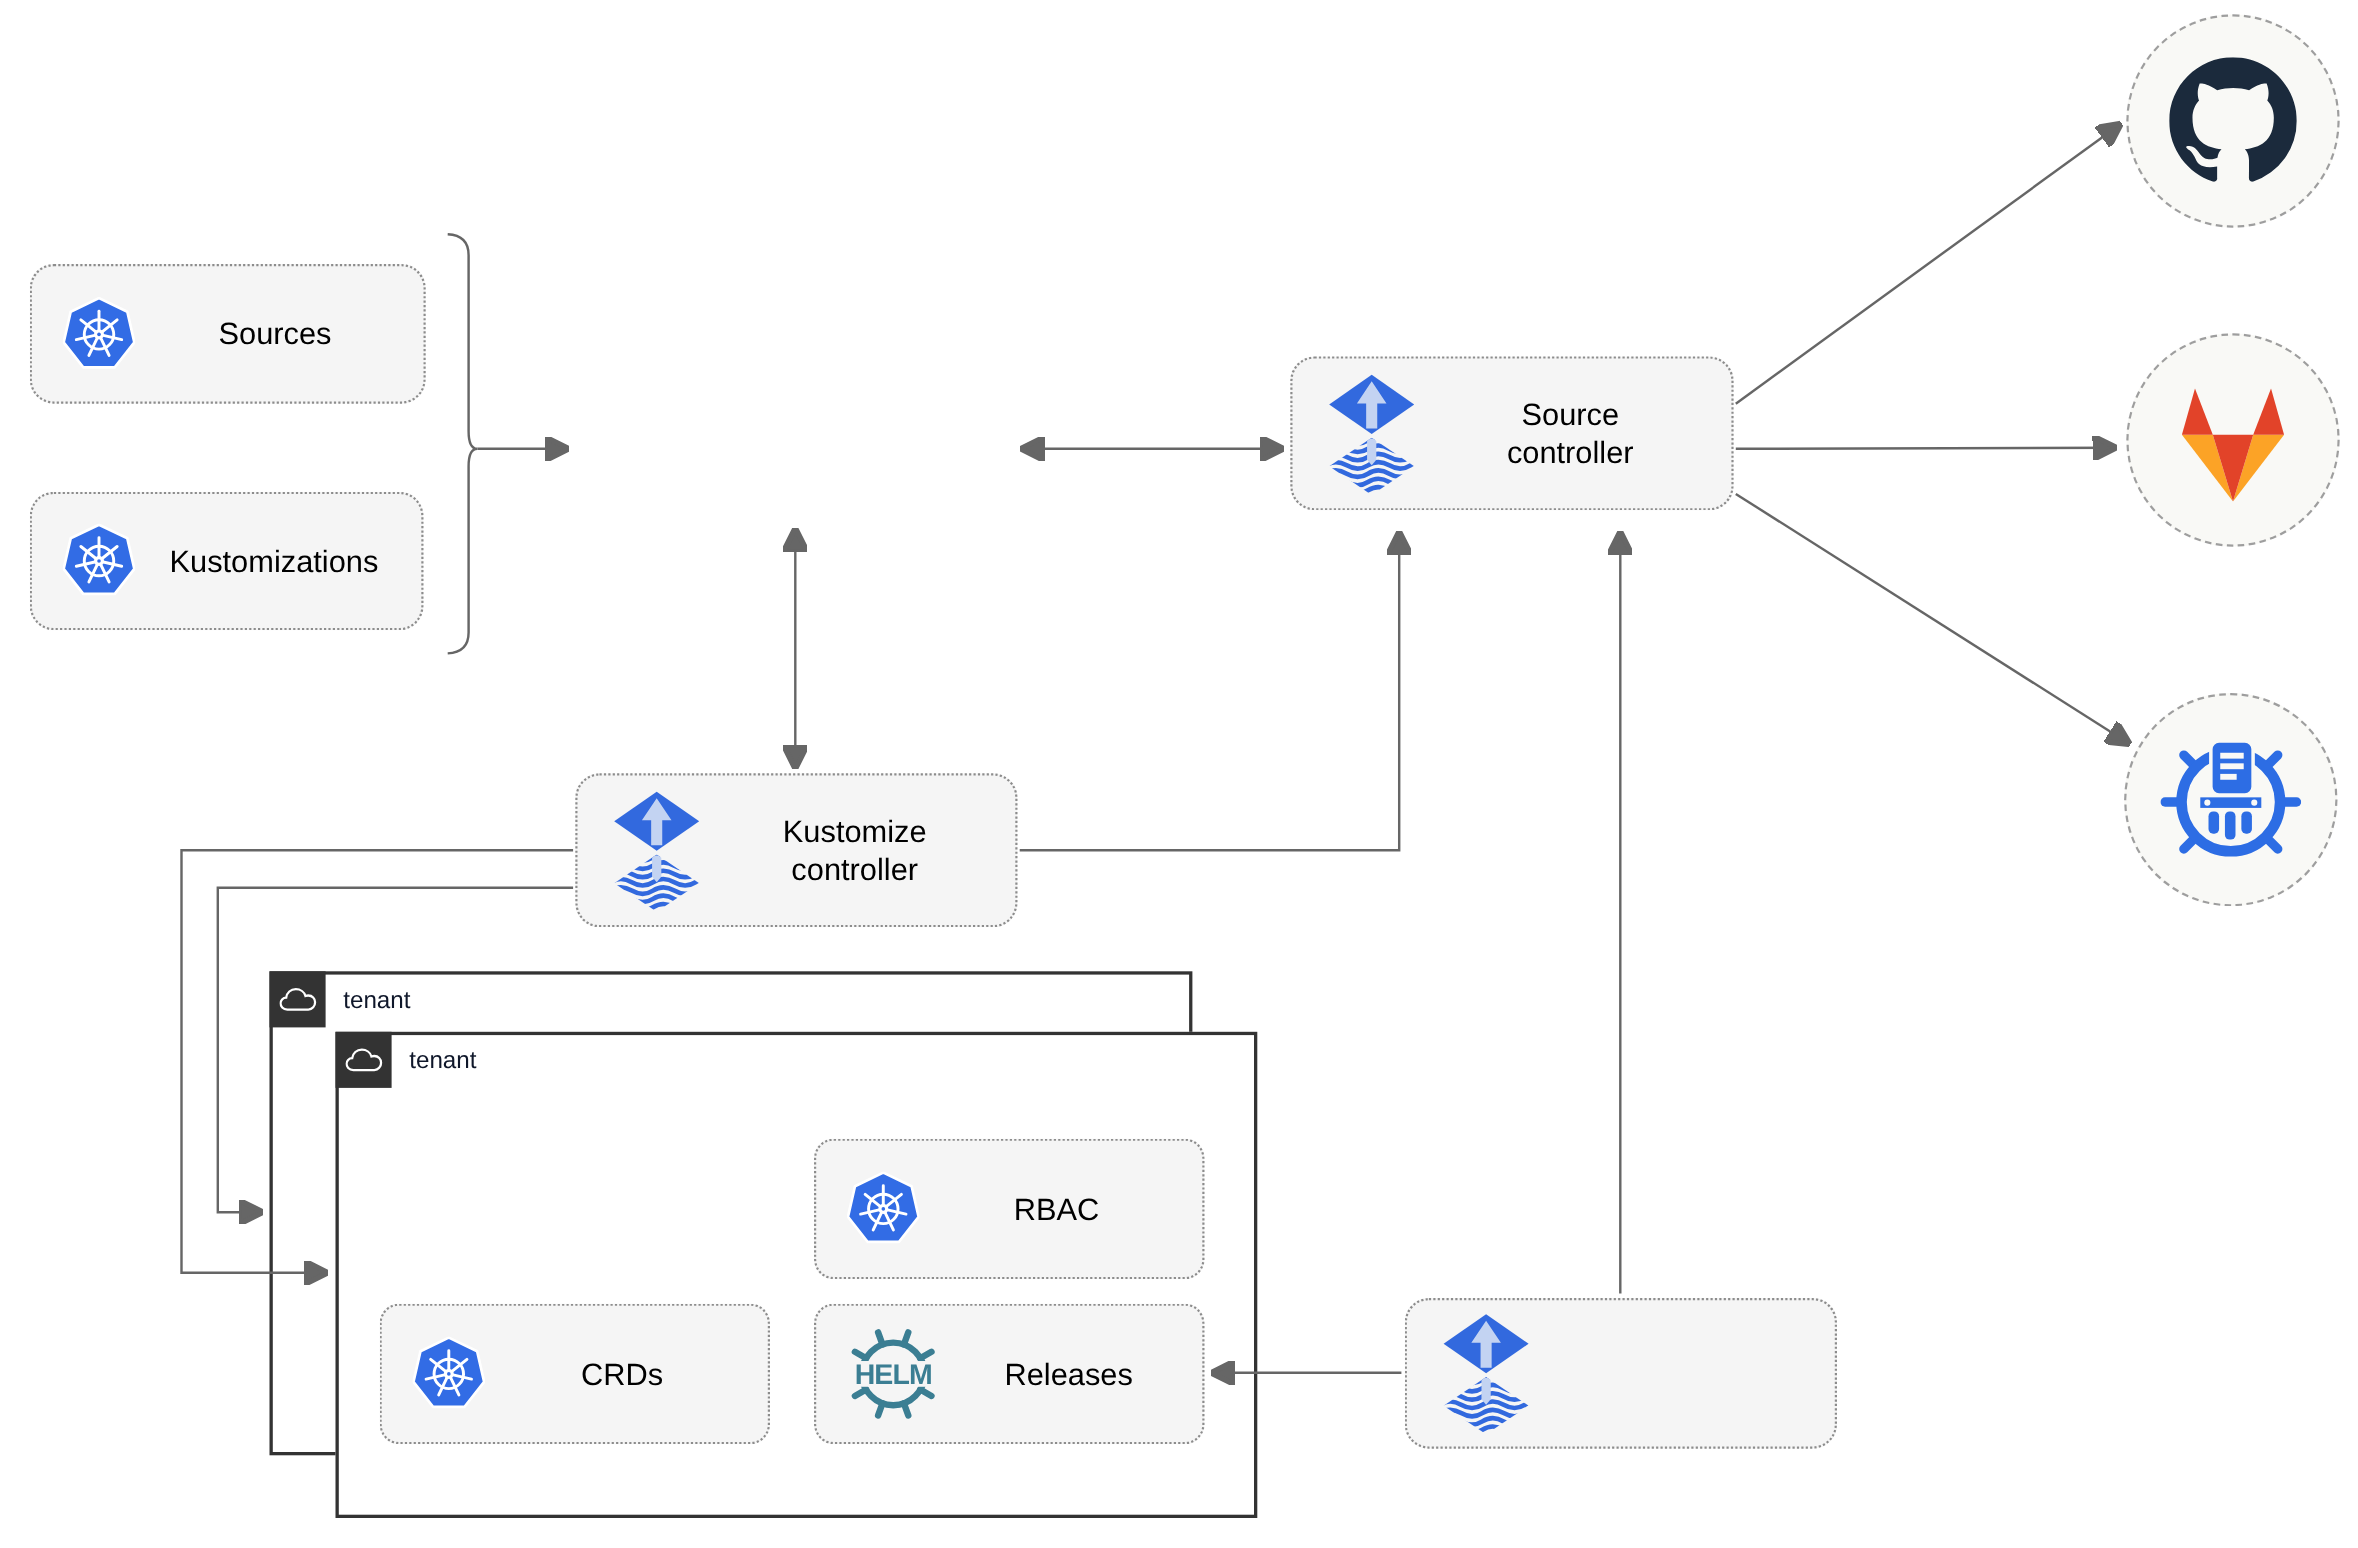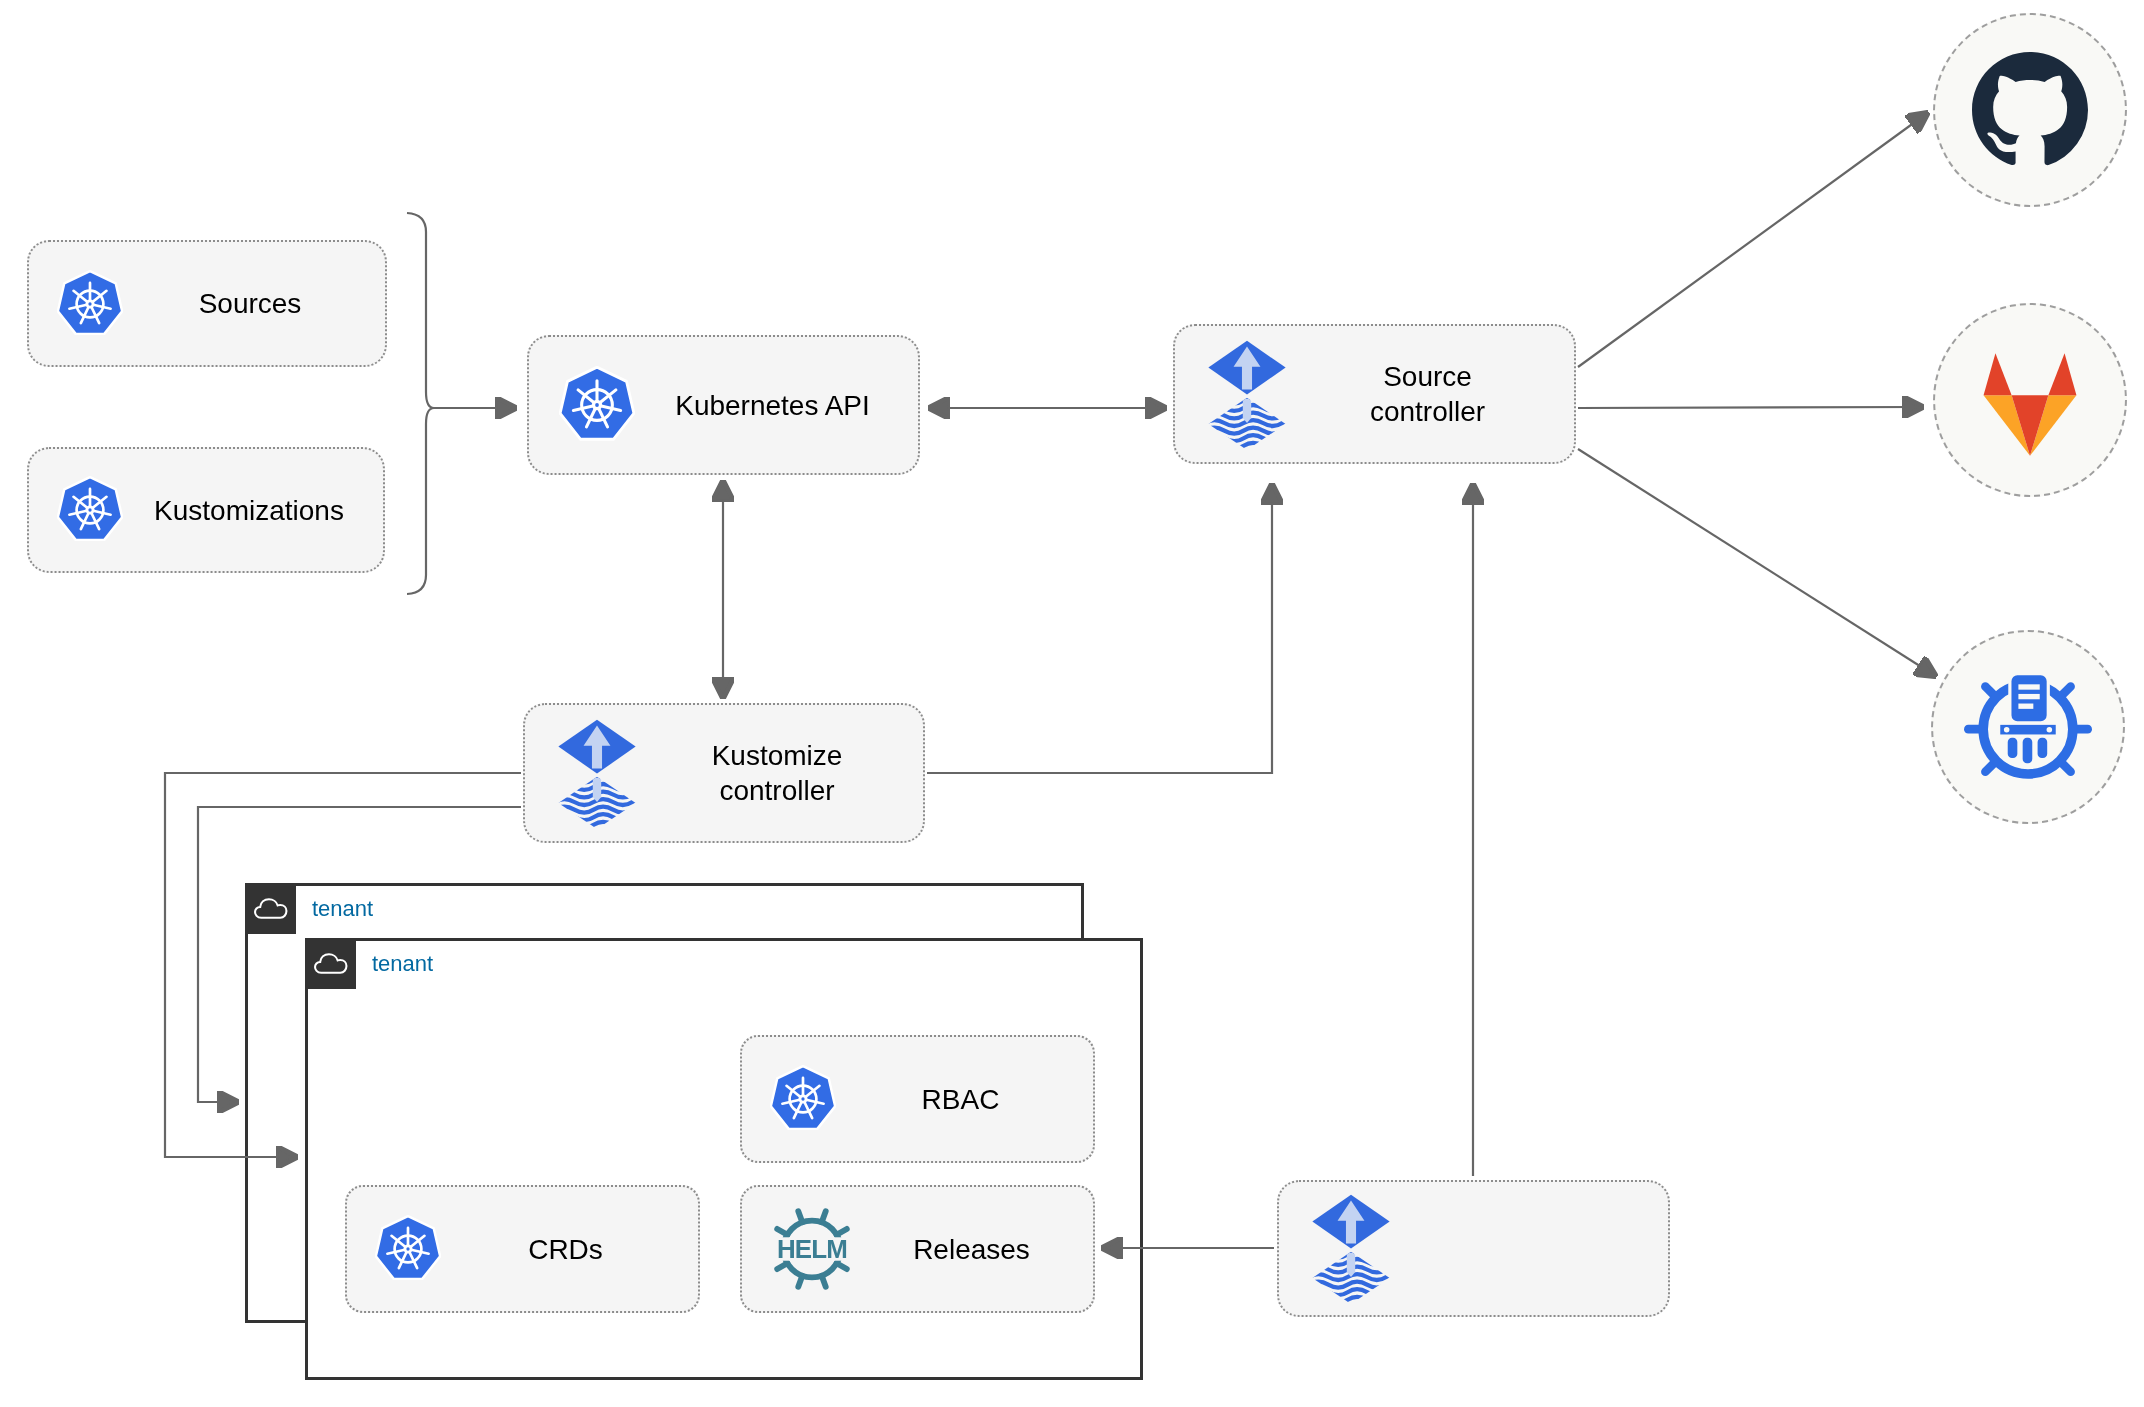--- a/index.html
+++ b/index.html
@@ -41,21 +41,21 @@
     border:3px solid var(--c-tenant-border,#333);
   }
   .tenant-tab {
     position:absolute; left:-3px; top:-3px; width:51px; height:51px;
     background:var(--c-tenant-border,#333);
     display:flex; align-items:center; justify-content:center;
   }
   .tenant-label {
     position:absolute; left:64px; top:-3px; height:51px;
     display:flex; align-items:center;
-    font-size:22px; color:#0369a1;
+    font-size:22px; color:#0f172a;
   }
 
   
   .endpoint {
     position:absolute; width:194px; height:194px; box-sizing:border-box;
     border-radius:50%;
     background:var(--c-circle-fill,#f9f9f6);
     border:2px dashed var(--c-circle-border,#9e9e9e);
     display:flex; align-items:center; justify-content:center;
   }
@@ -129,40 +129,20 @@
       <line x1="32" y1="33" x2="48" y2="20.2"></line>
     </g>
     <circle cx="32" cy="33" r="13" fill="none" stroke="#ffffff" stroke-width="2.6"></circle>
     <circle cx="32" cy="33" r="4.4" fill="#ffffff"></circle>
     <circle cx="32" cy="33" r="1.6" style="fill:var(--c-kubernetes-blue,#326CE5)"></circle>
   </svg>
 </span>
     <div class="label">Kustomizations</div>
   </div>
 
-  <div class="node" style="left:527px; top:335px; width:393px; height:140px;">
-    <span class="icon ic ic-k8s-md">
-  <svg viewBox="0 0 64 66" xmlns="http://www.w3.org/2000/svg">
-    <polygon points="32,1 57,13 63.2,40 45.9,62 18.1,62 0.8,40 7,13" style="fill:var(--c-kubernetes-blue,#326CE5)" stroke="#ffffff" stroke-width="2.4" stroke-linejoin="round"></polygon>
-    <g stroke="#ffffff" stroke-width="2.6" stroke-linecap="round">
-      <line x1="32" y1="33" x2="32" y2="12.5"></line>
-      <line x1="32" y1="33" x2="16" y2="20.2"></line>
-      <line x1="32" y1="33" x2="12" y2="37.6"></line>
-      <line x1="32" y1="33" x2="23.1" y2="51.5"></line>
-      <line x1="32" y1="33" x2="40.9" y2="51.5"></line>
-      <line x1="32" y1="33" x2="52" y2="37.6"></line>
-      <line x1="32" y1="33" x2="48" y2="20.2"></line>
-    </g>
-    <circle cx="32" cy="33" r="13" fill="none" stroke="#ffffff" stroke-width="2.6"></circle>
-    <circle cx="32" cy="33" r="4.4" fill="#ffffff"></circle>
-    <circle cx="32" cy="33" r="1.6" style="fill:var(--c-kubernetes-blue,#326CE5)"></circle>
-  </svg>
-</span>
-    <div class="label">Kubernetes API</div>
-  </div>
 
   <div class="node w150" style="left:1173px; top:324px; width:403px; height:140px;text-decoration:underline;">
     <span class="icon ic ic-flux">
   <svg viewBox="0 0 100 132" xmlns="http://www.w3.org/2000/svg">
     <polygon points="50,2 96,34 50,66 4,34" style="fill:var(--c-flux-blue,#3269DE)"></polygon>
     <polygon points="50,9 66,33 56,33 56,60 44,60 44,33 34,33" style="fill:var(--c-flux-light,#C3D3F2)"></polygon>
     <defs>
       <clipPath id="fluxclip">
         <polygon points="50,70 96,101 50,132 4,101"></polygon>
       </clipPath>

